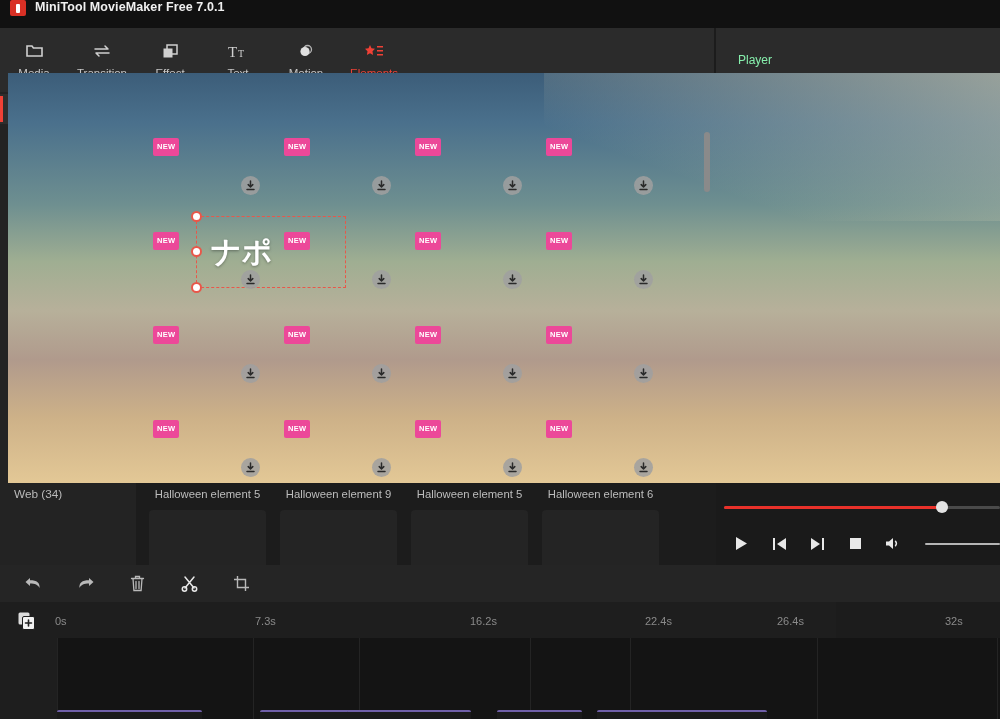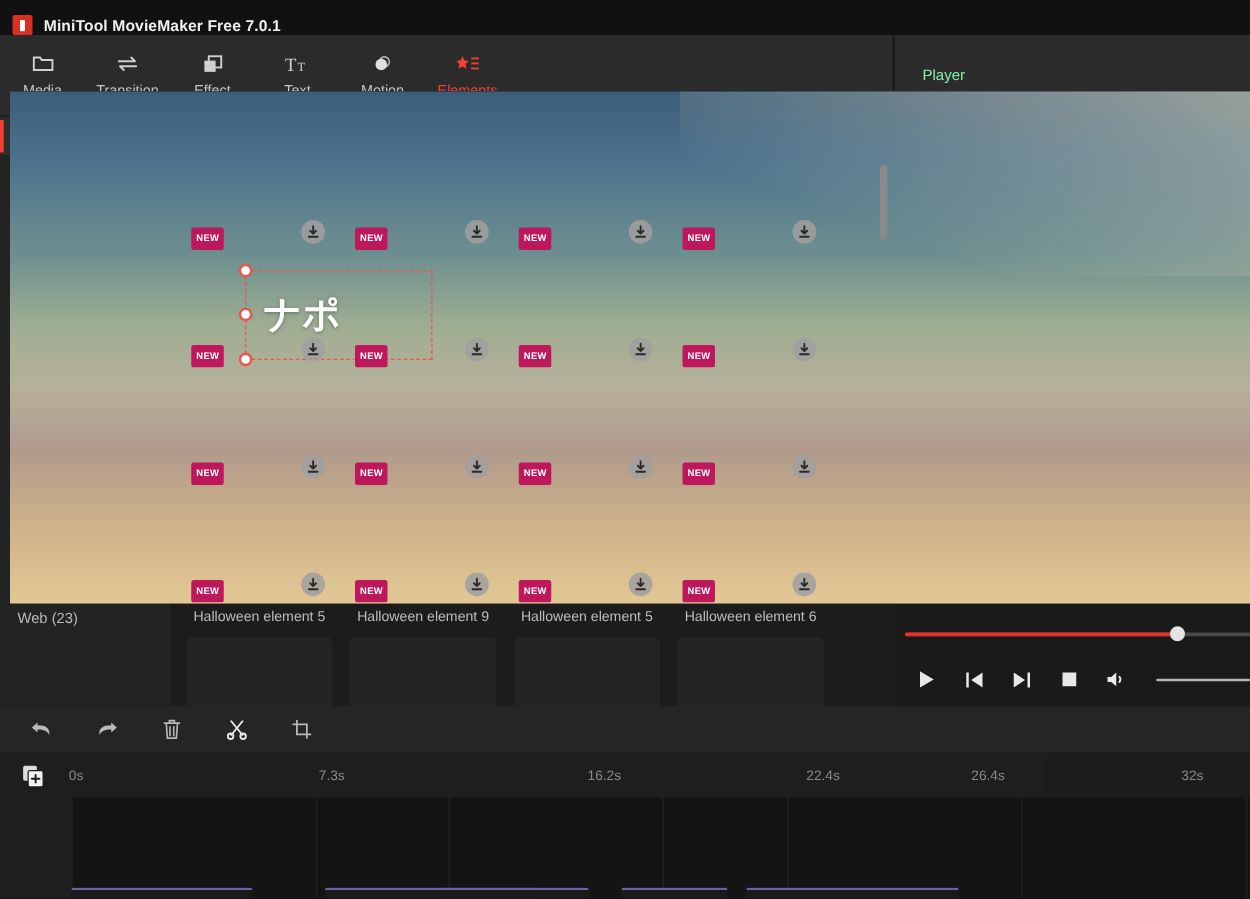--- a/index.html
+++ b/index.html
@@ -7,21 +7,21 @@
     width: 1000px; height: 719px;
     background: #000;
     font-family: "Liberation Sans", sans-serif;
     overflow: hidden;
   }
   .app { position: relative; width: 1000px; height: 719px; background: #1c1c1c; }
 
   
   .titlebar {
     position: absolute; left: 0; top: 0; width: 1000px; height: 28px;
-    background: #111111; display: flex; align-items: flex-end; padding-left: 10px;
+    background: #111111; display: flex; align-items: flex-start; padding-left: 10px;
   }
   .app-logo {
     width: 16px; height: 16px; border-radius: 2px; background: #d93025;
     display: flex; align-items: center; justify-content: center;
     margin-right: 9px; flex: none;
   }
   .app-logo i {
     display: block; width: 4px; height: 9px; background: #fff; border-radius: 1px;
   }
   .title-text { color: #f0f0f0; font-size: 12.5px; font-weight: bold; letter-spacing: .1px; }
@@ -79,23 +79,23 @@
   .grid {
     display: flex; flex-wrap: wrap; padding: 10px 0 0 13px; gap: 10px 14px;
   }
   .cell { width: 117px; }
   .thumb {
     position: relative; width: 117px; height: 66px; border-radius: 4px;
     background: #242424; overflow: hidden;
     display: flex; align-items: center; justify-content: center; cursor: pointer;
   }
   .badge-new {
-    position: absolute; left: 4px; top: 4px; background: #be185d; color: #fff;
+    position: absolute; left: 4px; top: 4px; background: #ec4899; color: #fff;
     font-size: 7.5px; font-weight: bold; letter-spacing: .3px;
-    padding: 5px 4px; border-radius: 2px; line-height: 1; z-index: 4; margin-top: 44px;
+    padding: 5px 4px; border-radius: 2px; line-height: 1; z-index: 4;
   }
   .dl {
     position: absolute; right: 6px; bottom: 5px; width: 19px; height: 19px;
     border-radius: 50%; background: rgba(160,160,160,.86);
     display: flex; align-items: center; justify-content: center; z-index: 5; cursor: pointer;
   }
   .cap {
     margin-top: 6px; text-align: center; font-size: 11.3px; color: #bdbdbd;
     white-space: nowrap; overflow: hidden; text-overflow: ellipsis;
   }
@@ -344,21 +344,21 @@
       <div class="cat">
         <span>Pets (13)</span>
       </div>
       <div class="cat">
         <span>Props (28)</span>
       </div>
       <div class="cat">
         <span>Travel (40)</span>
       </div>
       <div class="cat">
-        <span>Web (23)</span>
+        <span>Web (34)</span>
       </div>
     </div>
 
   <div class="browser">
     <div class="browser-top">
       <div class="search-wrap">
         <span>
           <svg width="11" height="11" viewBox="0 0 11 11">
               <circle cx="4.4" cy="4.4" r="3.4" fill="none" stroke="#8d8d8d" stroke-width="1.4"></circle>
               <path d="M7 7l3 3" stroke="#8d8d8d" stroke-width="1.4" stroke-linecap="round"></path>

